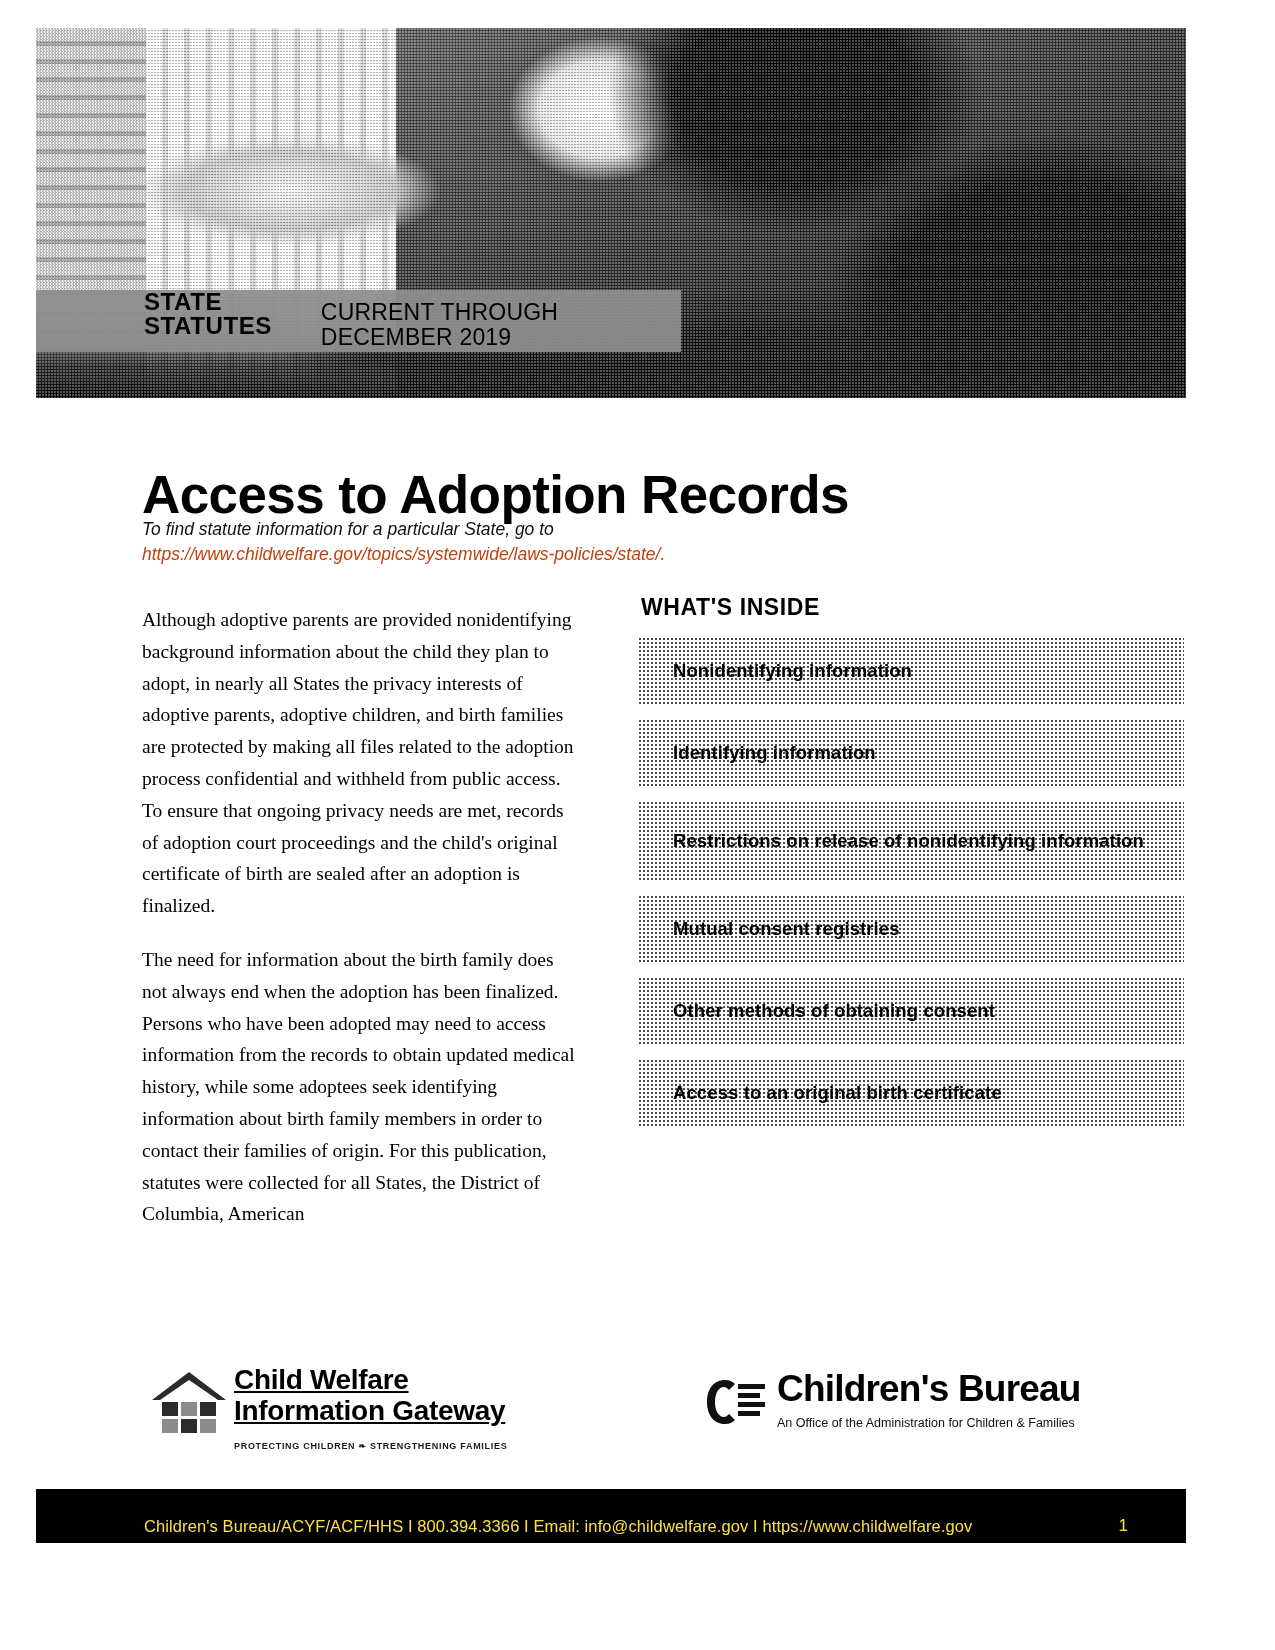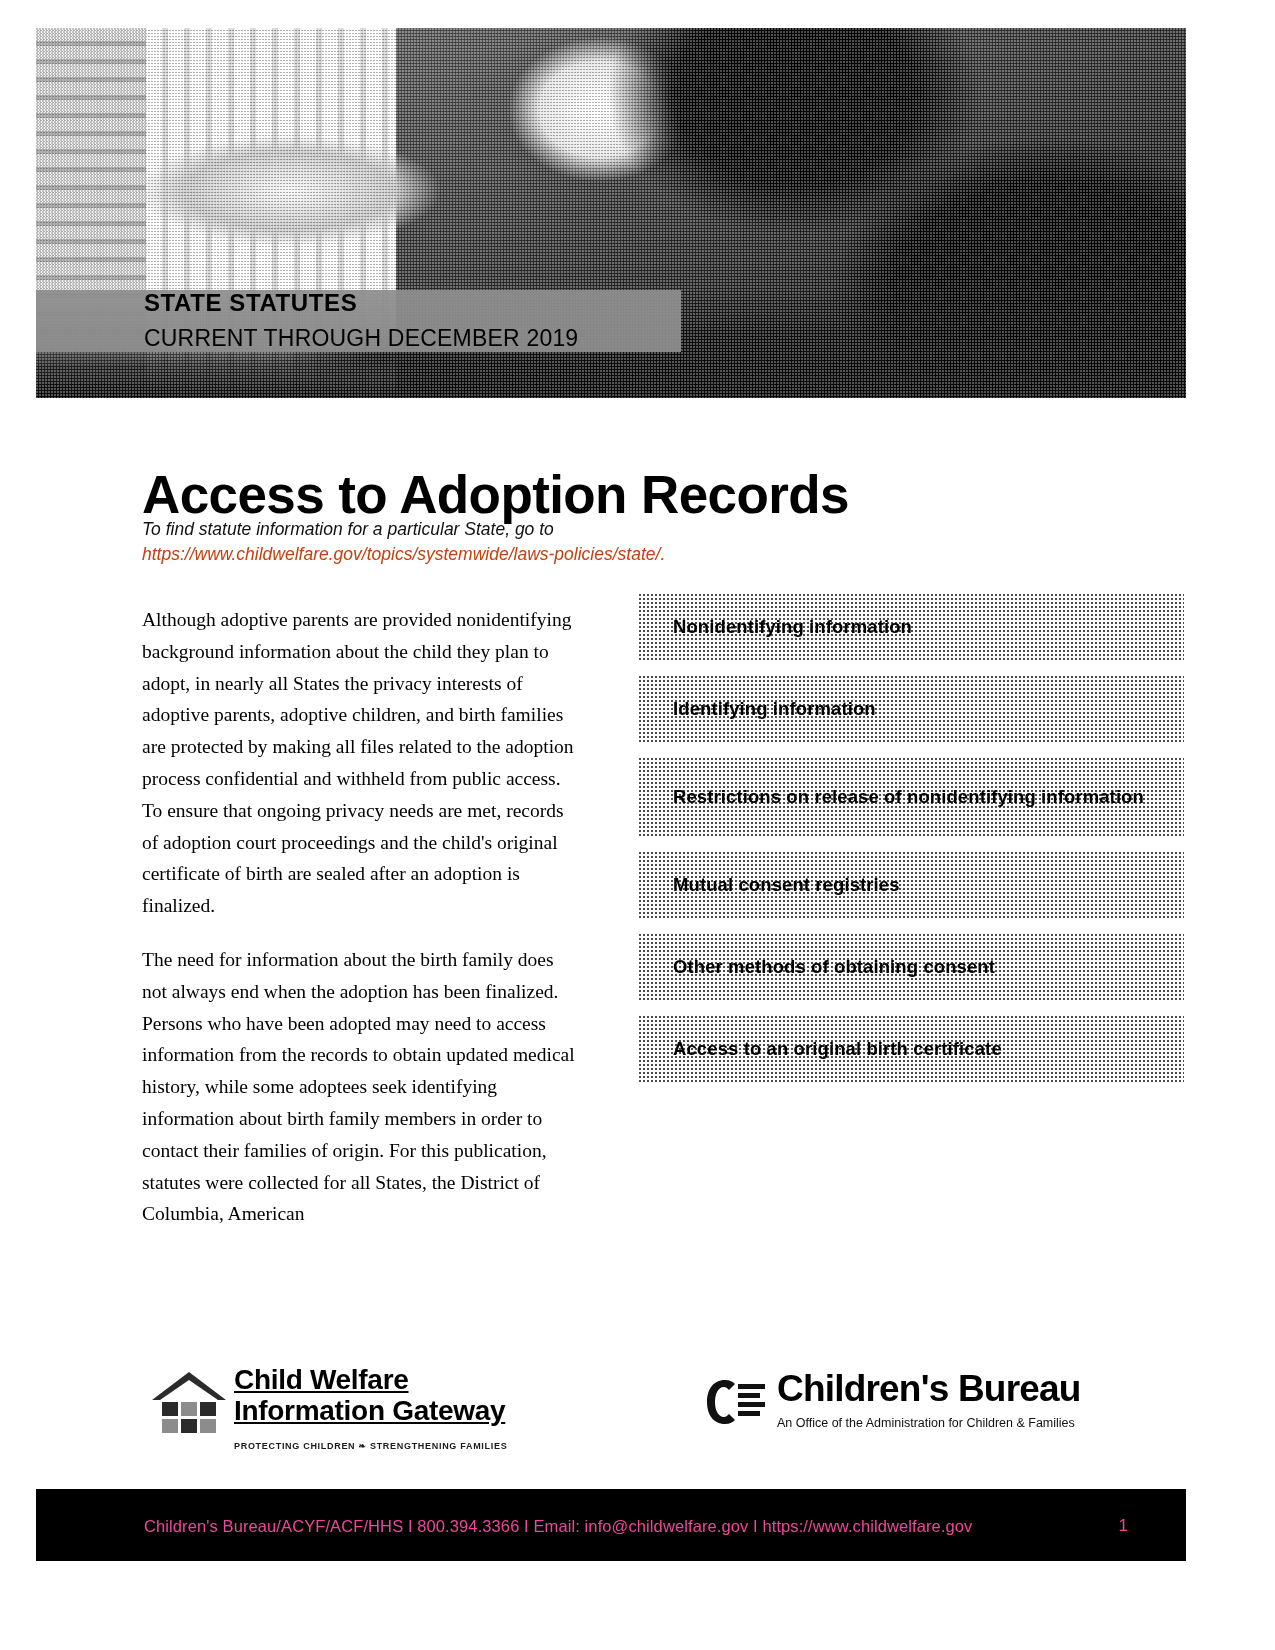--- a/index.html
+++ b/index.html
@@ -110,21 +110,20 @@
     position: absolute;
     left: 0;
     top: 262px;
     width: 645px;
     height: 62px;
     padding-left: 108px;
     box-sizing: border-box;
     color: #000;
     font-family: "Liberation Sans", sans-serif;
     display: flex;
-    flex-direction: column;
     justify-content: center;
   }
   .banner-kicker {
     font-size: 24px;
     font-weight: 700;
     letter-spacing: 0.6px;
     line-height: 1.02;
   }
   .banner-sub {
     font-size: 23px;
@@ -284,23 +283,23 @@
     color: #111;
     white-space: nowrap;
   }
 
   
   .footer {
     position: absolute;
     left: 36px;
     top: 1489px;
     width: 1150px;
-    height: 72px;
+    height: 54px;
     background: #000;
-    color: #ec4899;
+    color: #fde047;
     text-decoration: underline;
   }
   .footer-text {
     position: absolute;
     left: 108px;
     top: 0;
     height: 74px;
     display: flex;
     align-items: center;
     font-family: "Liberation Sans", sans-serif;
@@ -344,20 +343,21 @@
     <div>To find statute information for a particular State, go to</div>
     <div class="url">https://www.childwelfare.gov/topics/systemwide/laws-policies/state/.</div>
   </div>
 
   <div class="body-col">
     <p>Although adoptive parents are provided nonidentifying background information about the child they plan to adopt, in nearly all States the privacy interests of adoptive parents, adoptive children, and birth families are protected by making all files related to the adoption process confidential and withheld from public access. To ensure that ongoing privacy needs are met, records of adoption court proceedings and the child's original certificate of birth are sealed after an adoption is finalized.</p>
     <p>The need for information about the birth family does not always end when the adoption has been finalized. Persons who have been adopted may need to access information from the records to obtain updated medical history, while some adoptees seek identifying information about birth family members in order to contact their families of origin. For this publication, statutes were collected for all States, the District of Columbia, American</p>
   </div>
 
   <div class="inside">
+    <div class="inside-head">WHAT'S INSIDE</div>
 
     <div class="inside-item">
       <span class="lbl">Nonidentifying information</span>
     </div>
 
     <div class="inside-item">
       <span class="lbl">Identifying information</span>
     </div>
 
     <div class="inside-item tall">

